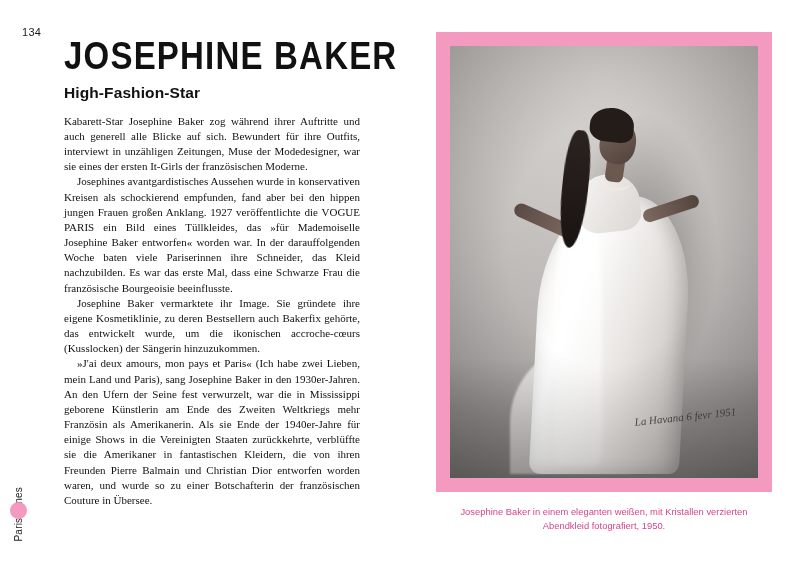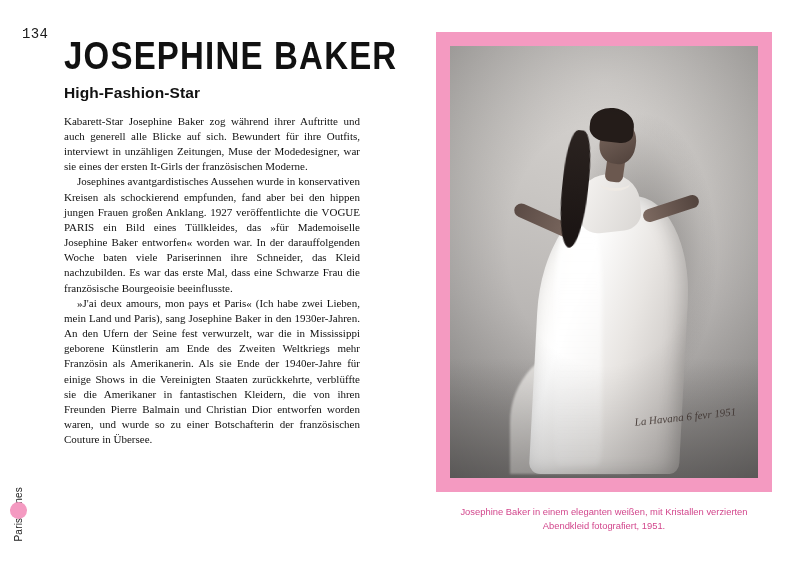--- a/index.html
+++ b/index.html
@@ -18,22 +18,22 @@
   .page {
     position: absolute;
     inset: 0;
   }
 
   
   .page-number {
     position: absolute;
     left: 22px;
     top: 26px;
-    font-family: Liberation Mono, monospace;
-    font-size: 14px;
+    font-family: Liberation Sans, sans-serif;
+    font-size: 11px;
     color: #1a1a1a;
     letter-spacing: 0.3px;
   }
 
   
   .side-tab {
     position: absolute;
     left: 8px;
     bottom: 56px;
     width: 18px;
@@ -313,20 +313,21 @@
     <div class="side-tab-dot"></div>
   </div>
 
   <div class="content">
     <h1 class="headline">JOSEPHINE BAKER</h1>
     <h2 class="subhead">High-Fashion-Star</h2>
 
     <div class="body-text">
       <p>Kabarett-Star Josephine Baker zog während ihrer Auftritte und auch generell alle Blicke auf sich. Bewundert für ihre Outfits, interviewt in unzähligen Zeitungen, Muse der Modedesigner, war sie eines der ersten It-Girls der französischen Moderne.</p>
       <p>Josephines avantgardistisches Aussehen wurde in konservativen Kreisen als schockierend empfunden, fand aber bei den hippen jungen Frauen großen Anklang. 1927 veröffentlichte die VOGUE PARIS ein Bild eines Tüllkleides, das »für Mademoiselle Josephine Baker entworfen« worden war. In der darauffolgenden Woche baten viele Pariserinnen ihre Schneider, das Kleid nachzubilden. Es war das erste Mal, dass eine Schwarze Frau die französische Bourgeoisie beeinflusste.</p>
+      <p>Josephine Baker vermarktete ihr Image. Sie gründete ihre eigene Kosmetiklinie, zu deren Bestsellern auch Bakerfix gehörte, das entwickelt wurde, um die ikonischen accroche-cœurs (Kusslocken) der Sängerin hinzuzukommen.</p>
       <p>»J'ai deux amours, mon pays et Paris« (Ich habe zwei Lieben, mein Land und Paris), sang Josephine Baker in den 1930er-Jahren. An den Ufern der Seine fest verwurzelt, war die in Mississippi geborene Künstlerin am Ende des Zweiten Weltkriegs mehr Französin als Amerikanerin. Als sie Ende der 1940er-Jahre für einige Shows in die Vereinigten Staaten zurückkehrte, verblüffte sie die Amerikaner in fantastischen Kleidern, die von ihren Freunden Pierre Balmain und Christian Dior entworfen worden waren, und wurde so zu einer Botschafterin der französischen Couture in Übersee.</p>
     </div>
   </div>
 
   <div class="figure">
     <div class="figure-frame">
       <div class="photo">
         <div class="photo-bg"></div>
         <div class="backdrop-shadow"></div>
         <div class="floor"></div>
@@ -341,16 +342,16 @@
         <div class="ponytail"></div>
         <div class="neck"></div>
         <div class="head"></div>
         <div class="hair"></div>
         <div class="necklace"></div>
 
         <div class="photo-vignette"></div>
         <div class="signature">La Havana 6 fevr 1951</div>
       </div>
     </div>
-    <div class="caption">Josephine Baker in einem eleganten weißen, mit Kristallen verzierten Abendkleid fotografiert, 1951.</div>
+    <div class="caption">Josephine Baker in einem eleganten weißen, mit Kristallen verzierten Abendkleid fotografiert, 1950.</div>
   </div>
 
 </div>
 
 </body></html>

